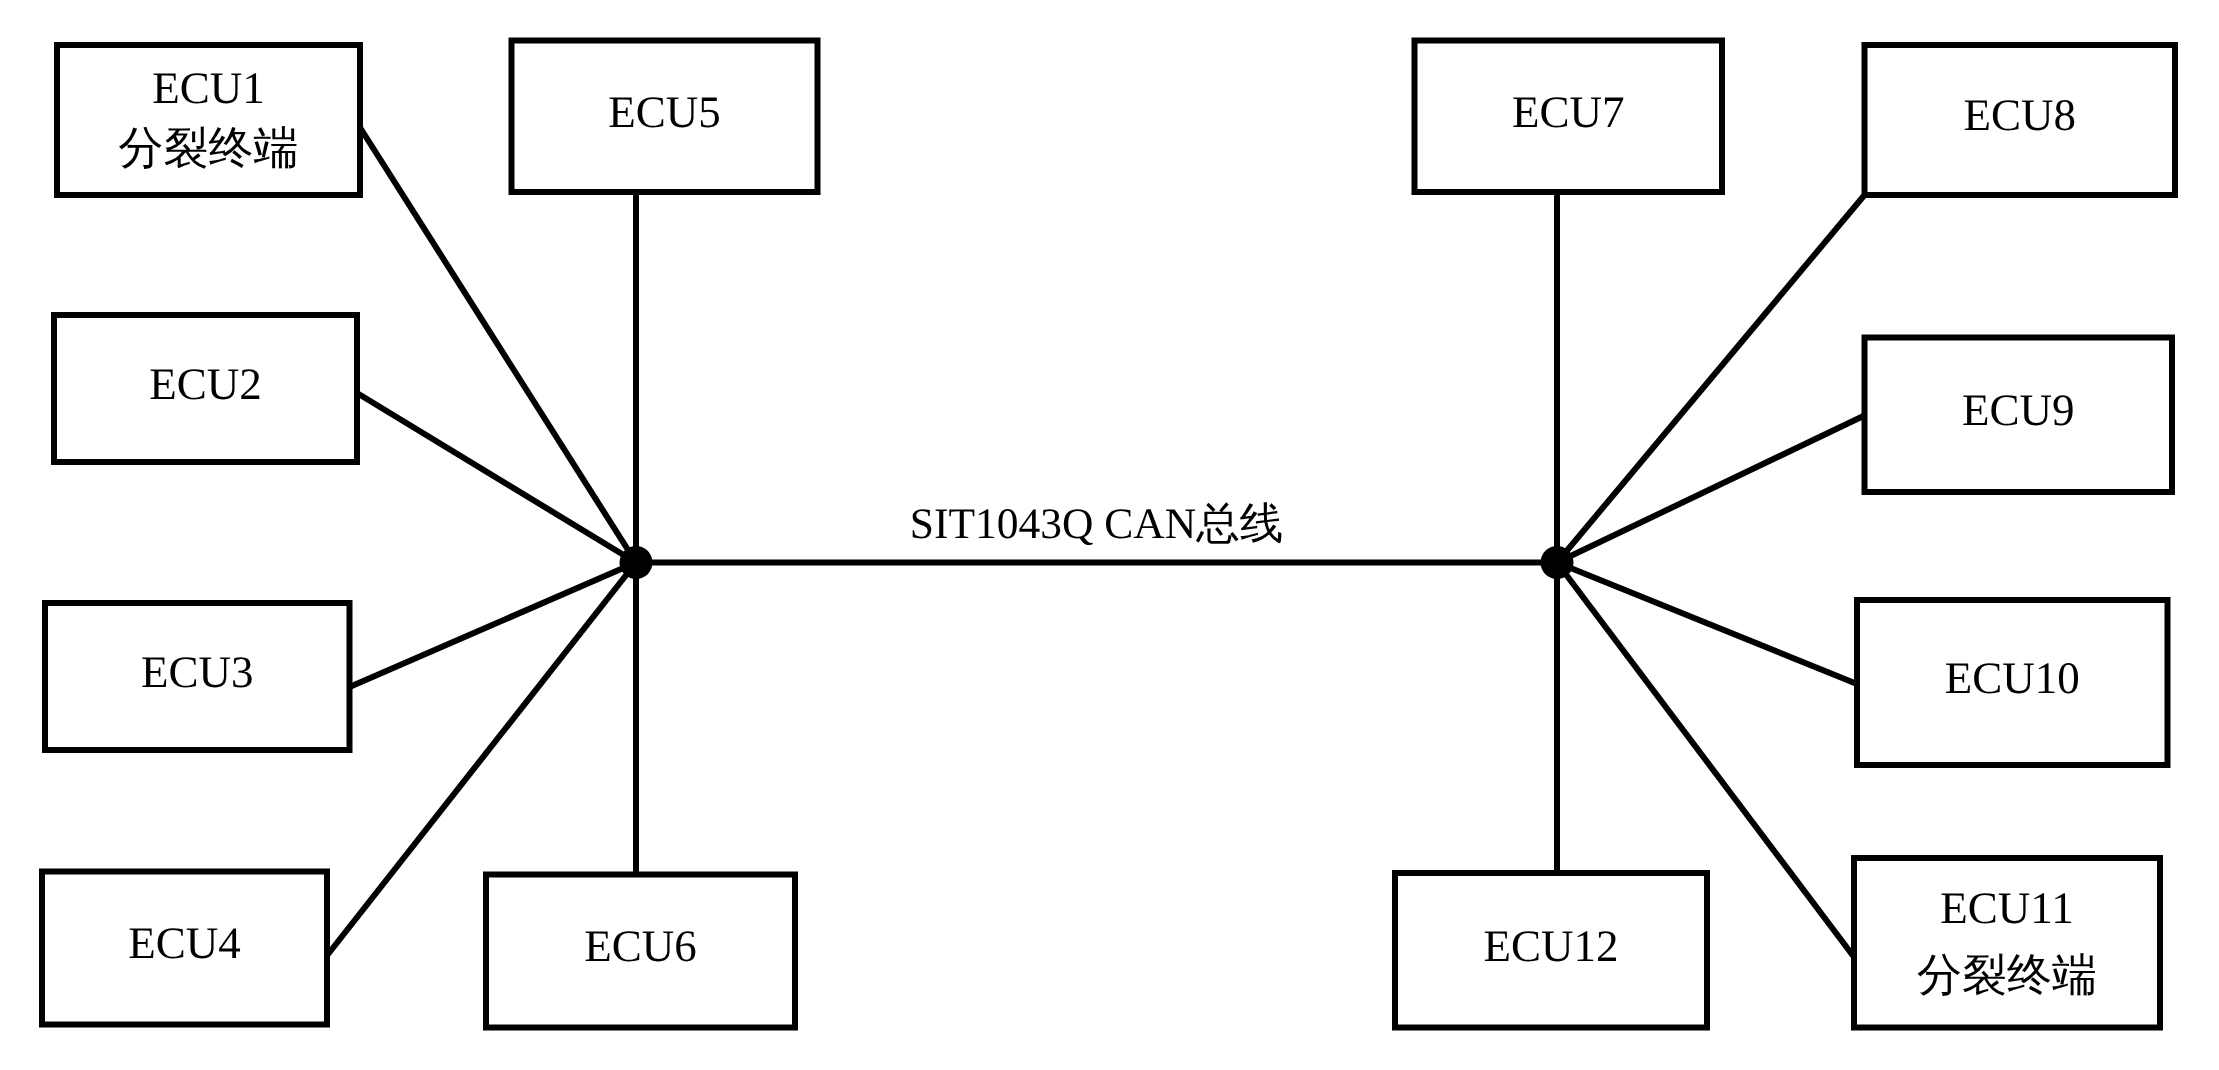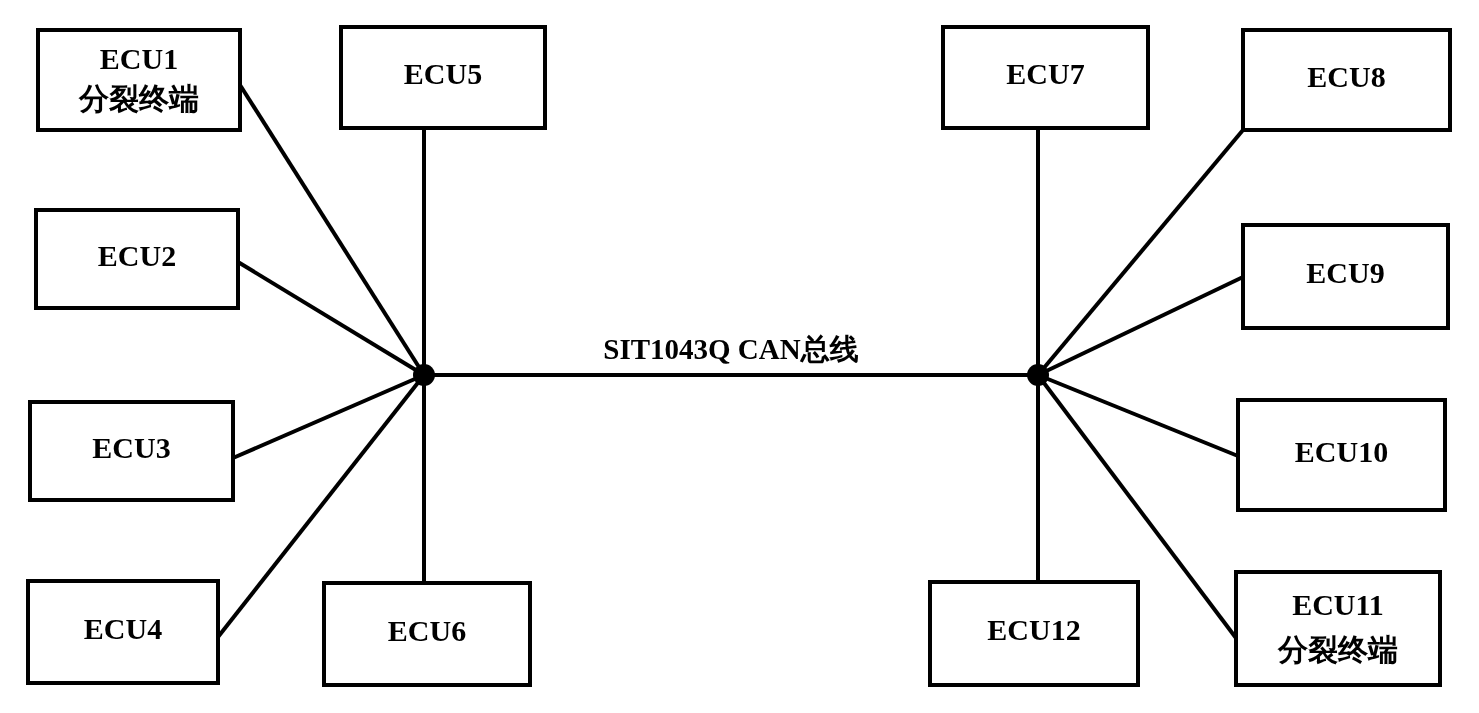--- a/index.html
+++ b/index.html
@@ -11,21 +11,20 @@
     width: 1479px;
     height: 713px;
     font-family: "Liberation Serif", "DejaVu Serif", serif;
     overflow: hidden;
   }
   #diagram-root {
     position: relative;
     width: 1479px;
     height: 713px;
     background: #ffffff;
-    font-weight: bold;
   }
   svg#canvas {
     position: absolute;
     top: 0;
     left: 0;
     width: 1479px;
     height: 713px;
     display: block;
   }
   .ecu-box-rect {

